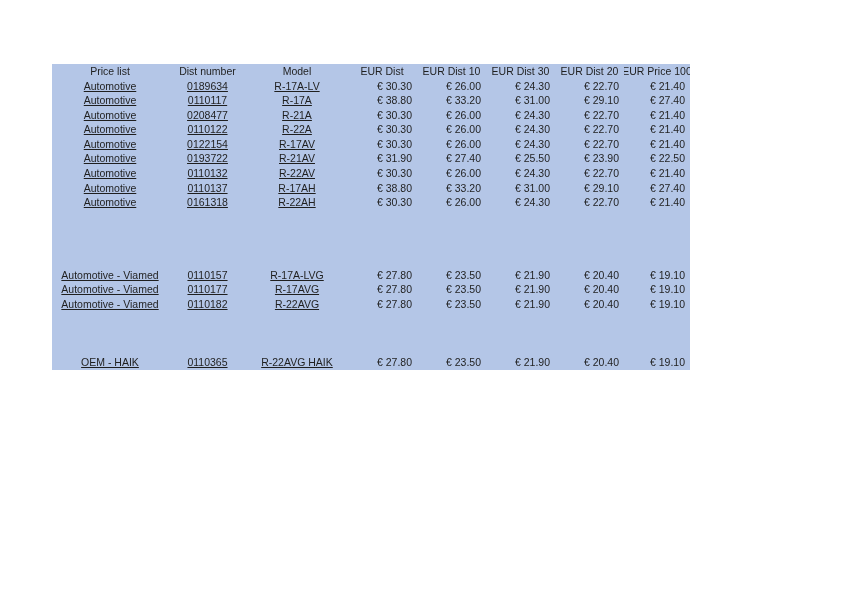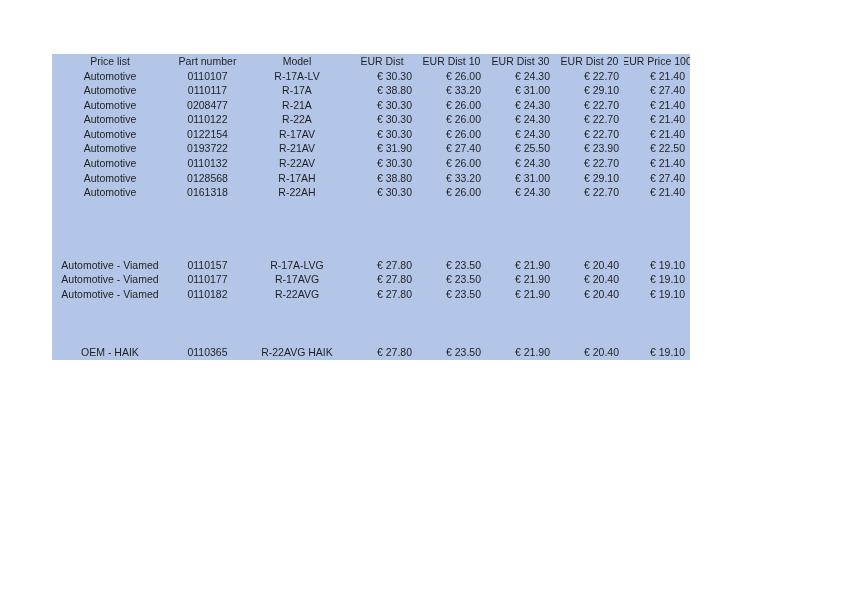--- a/index.html
+++ b/index.html
@@ -11,55 +11,55 @@
   .viewport {
     position: relative;
     width: 842px;
     height: 595px;
     background: #ffffff;
     overflow: hidden;
   }
   .price-table {
     position: absolute;
     left: 52px;
-    top: 54px;
+    top: 64px;
     width: 638px;
     height: 306px;
     display: grid;
     grid-template-columns: 116px 79px 100px 70px 69px 69px 69px 66px;
     grid-template-rows: repeat(21, 14.5714px);
     color: #1f1f1f;
     font-size: 10.5px;
   }
   .cell {
     display: flex;
     align-items: center;
     overflow: hidden;
     white-space: nowrap;
     line-height: 14.57px;
   }
-  .cell.center { justify-content: center; }
+  .cell.center { justify-content: center; text-decoration: underline; }
   .cell.money  { justify-content: flex-end; padding-right: 5px; box-sizing: border-box; }
   .cell.header { justify-content: center; }
 </style>
 </head>
 <body>
 
 <div class="viewport">
   <div class="price-table" id="price-table" style="background: rgb(180, 198, 231); color: rgb(31, 31, 31);">
       <div class="cell header">Price list</div>
-      <div class="cell header">Part number</div>
+      <div class="cell header">Dist number</div>
       <div class="cell header">Model</div>
       <div class="cell header">EUR Dist</div>
       <div class="cell header">EUR Dist 10</div>
       <div class="cell header">EUR Dist 30</div>
       <div class="cell header">EUR Dist 20</div>
       <div class="cell header">EUR Price 100</div>
       <div class="cell center">Automotive</div>
-      <div class="cell center">0110107</div>
+      <div class="cell center">0189634</div>
       <div class="cell center">R-17A-LV</div>
       <div class="cell money">€ 30.30</div>
       <div class="cell money">€ 26.00</div>
       <div class="cell money">€ 24.30</div>
       <div class="cell money">€ 22.70</div>
       <div class="cell money">€ 21.40</div>
       <div class="cell center">Automotive</div>
       <div class="cell center">0110117</div>
       <div class="cell center">R-17A</div>
       <div class="cell money">€ 38.80</div>
@@ -101,21 +101,21 @@
       <div class="cell money">€ 22.50</div>
       <div class="cell center">Automotive</div>
       <div class="cell center">0110132</div>
       <div class="cell center">R-22AV</div>
       <div class="cell money">€ 30.30</div>
       <div class="cell money">€ 26.00</div>
       <div class="cell money">€ 24.30</div>
       <div class="cell money">€ 22.70</div>
       <div class="cell money">€ 21.40</div>
       <div class="cell center">Automotive</div>
-      <div class="cell center">0128568</div>
+      <div class="cell center">0110137</div>
       <div class="cell center">R-17AH</div>
       <div class="cell money">€ 38.80</div>
       <div class="cell money">€ 33.20</div>
       <div class="cell money">€ 31.00</div>
       <div class="cell money">€ 29.10</div>
       <div class="cell money">€ 27.40</div>
       <div class="cell center">Automotive</div>
       <div class="cell center">0161318</div>
       <div class="cell center">R-22AH</div>
       <div class="cell money">€ 30.30</div>

